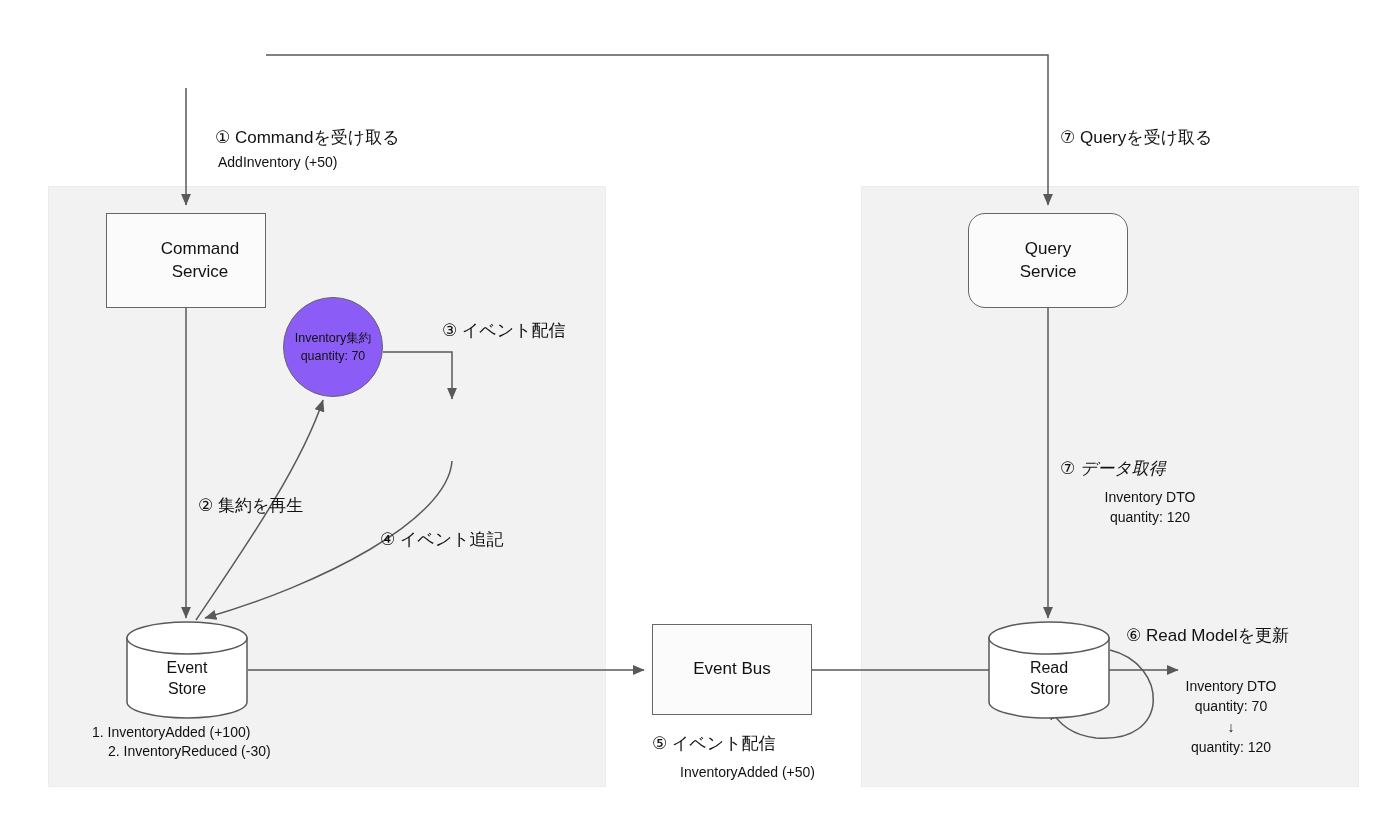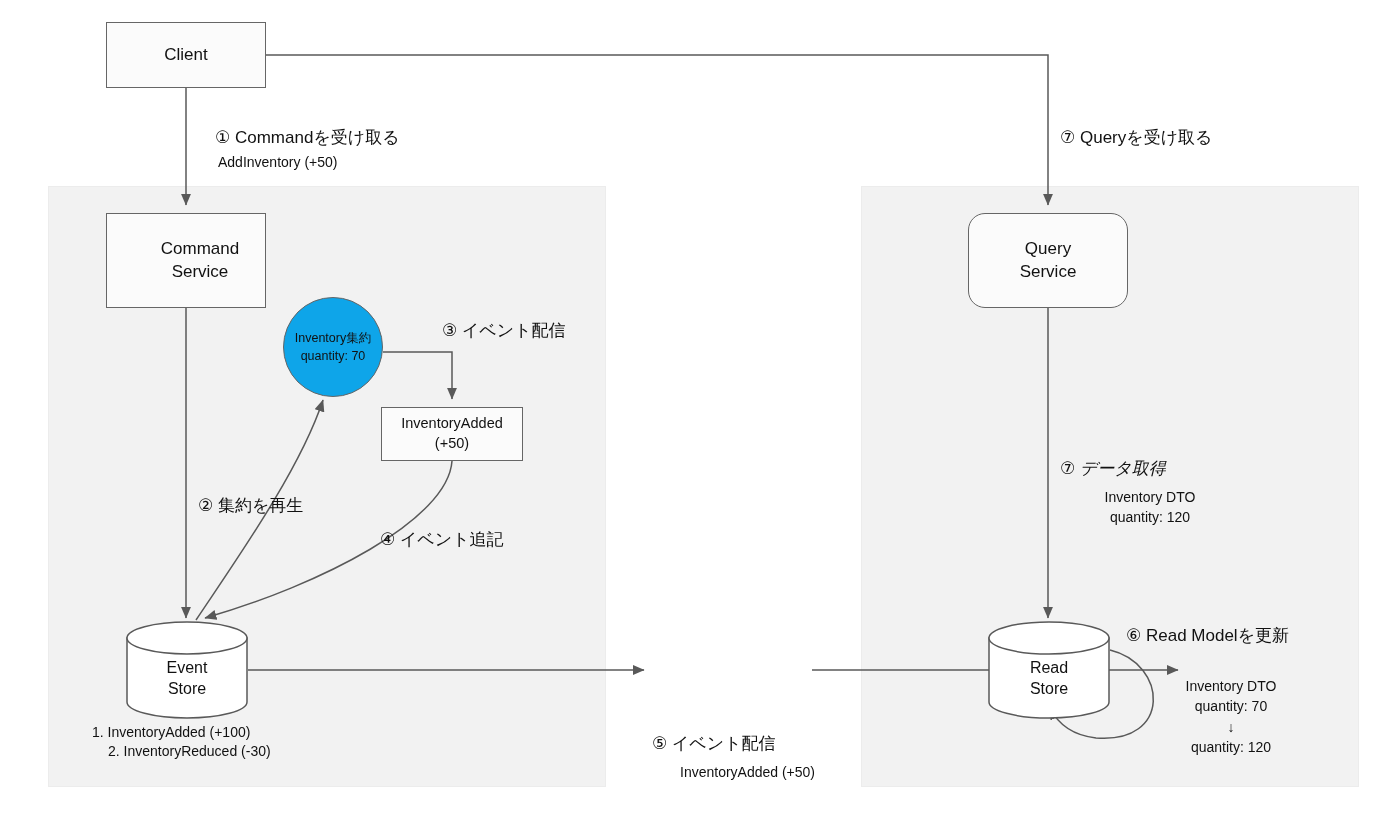--- a/index.html
+++ b/index.html
@@ -30,21 +30,21 @@
     align-items: center;
     justify-content: center;
     text-align: center;
     color: #111111;
     font-size: 17px;
     line-height: 1.35;
     white-space: pre-line;
   }
   .node-circle {
     position: absolute;
-    background: #0ea5e9;
+    background: #8b5cf6;
     border: 1.4px solid #666666;
     border-radius: 50%;
     box-sizing: border-box;
     display: flex;
     align-items: center;
     justify-content: center;
     text-align: center;
     color: #111111;
     font-size: 12.5px;
     line-height: 1.45;
@@ -118,40 +118,38 @@
       <path d="M248,670 L644,670" marker-end="url(#arrow)"></path>
 
       <path d="M812,670 L1178,670" marker-end="url(#arrow)"></path>
 
       <path d="M1048,308 L1048,618" marker-end="url(#arrow)"></path>
 
       <path d="M1110,650 C1168,664 1172,744 1096,738 C1070,735 1057,722 1050,708" marker-end="url(#arrow)"></path>
     </g>
   </svg>
 
-  <div class="node-box" style="left:106px; top:22px; width:160px; height:66px;">Client</div>
 
   <div class="node-box" style="left:106px; top:213px; width:160px; height:95px;padding-left:28px;">Command
 Service</div>
 
   <div class="node-circle" style="left:283px; top:297px; width:100px; height:100px;">Inventory集約
 quantity: 70</div>
 
-  <div class="node-box" style="left:381px; top:407px; width:142px; height:54px; font-size:14.5px;">InventoryAdded
-(+50)</div>
 
   <div class="cyl" style="left:120px; top:620px; width:134px; height:100px;">
     <svg width="134" height="100" viewBox="0 0 134 100">
       <path d="M7,18 L7,82 A60,16 0 0 0 127,82 L127,18 Z" fill="#ffffff" stroke="#595959" stroke-width="1.5"></path>
       <ellipse cx="67" cy="18" rx="60" ry="16" fill="#ffffff" stroke="#595959" stroke-width="1.5"></ellipse>
     </svg>
     <div class="cyl-label" style="top:38px;">Event
 Store</div>
   </div>
 
+  <div class="node-box" style="left:652px; top:624px; width:160px; height:91px;">Event Bus</div>
 
   <div class="node-box" style="left:968px; top:213px; width:160px; height:95px;border-radius:17px;">Query
 Service</div>
 
   <div class="cyl" style="left:982px; top:620px; width:134px; height:100px;">
     <svg width="134" height="100" viewBox="0 0 134 100">
       <path d="M7,18 L7,82 A60,16 0 0 0 127,82 L127,18 Z" fill="#ffffff" stroke="#595959" stroke-width="1.5"></path>
       <ellipse cx="67" cy="18" rx="60" ry="16" fill="#ffffff" stroke="#595959" stroke-width="1.5"></ellipse>
     </svg>
     <div class="cyl-label" style="top:38px;">Read

